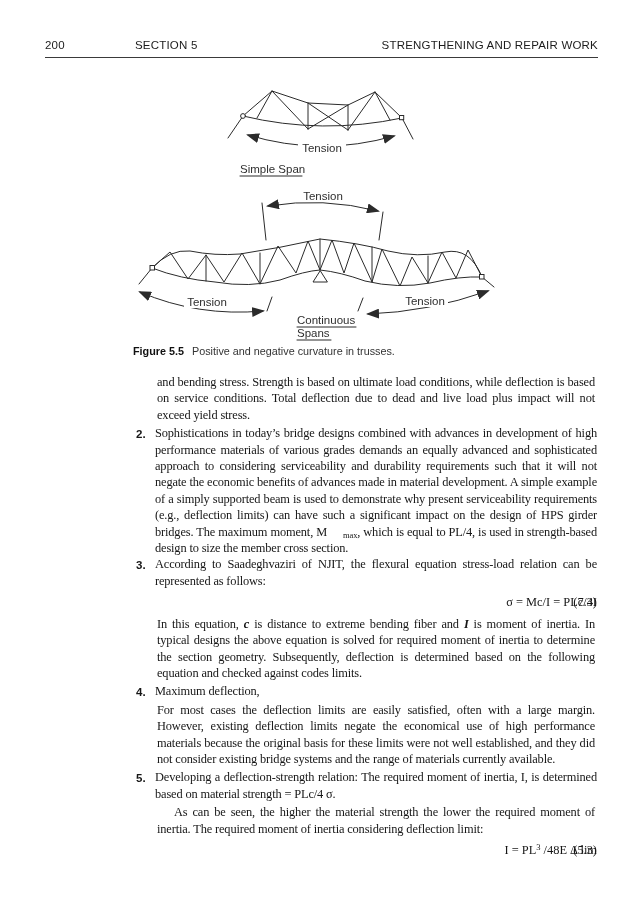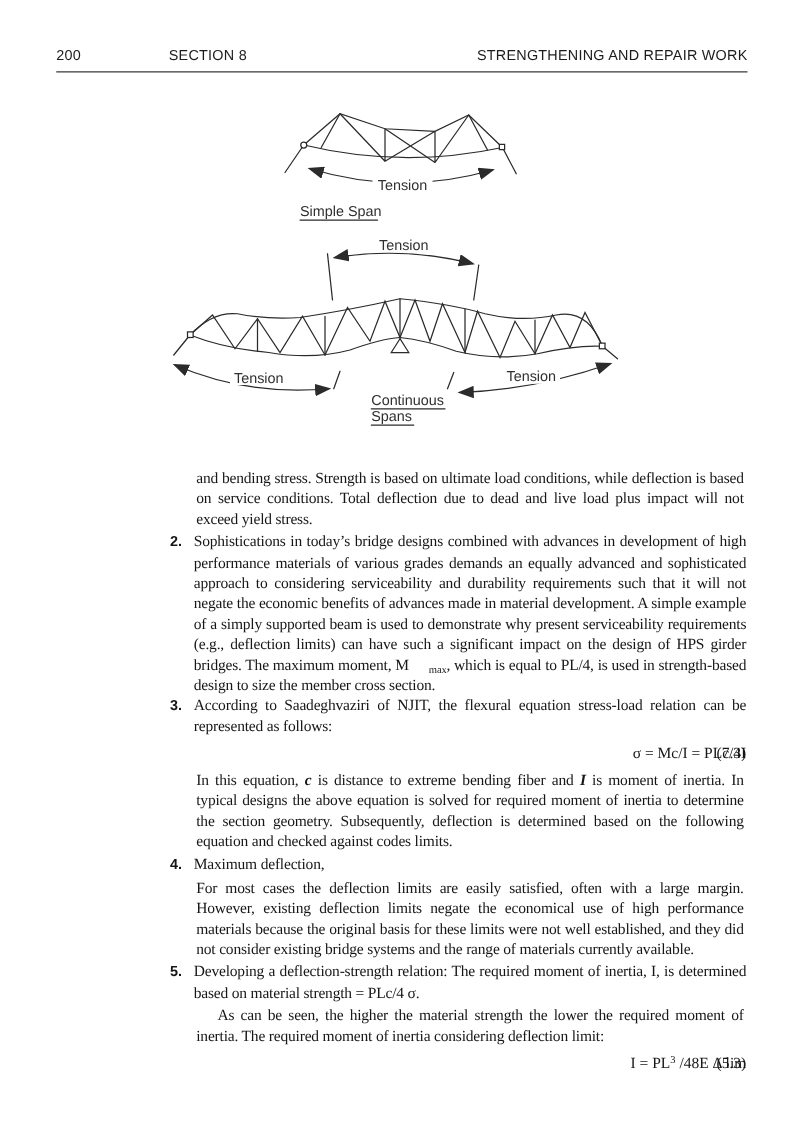--- a/index.html
+++ b/index.html
@@ -51,21 +51,21 @@
   .sup{font-size:8.5px; line-height:0; vertical-align:4px;}
   .var{font-style:italic; font-weight:700;}
 </style>
 </head>
 <body>
 
 <div class="page">
 
   <div class="runhead">
     <span class="pagenum">200</span>
-    <span class="section">SECTION 8</span>
+    <span class="section">SECTION 5</span>
     <span class="rtitle">STRENGTHENING AND REPAIR WORK</span>
   </div>
   <div class="headrule"></div>
 
   <svg class="figsvg" width="460" height="262" viewBox="0 0 460 262" fill="none" stroke="#2b2b2b" stroke-width="1" stroke-linecap="round">
     <defs>
       <marker id="ah" markerWidth="13" markerHeight="10" refX="11" refY="5" orient="auto-start-reverse" markerUnits="userSpaceOnUse">
         <path d="M0,0 L13,5 L0,10 z" fill="#2b2b2b" stroke="none"></path>
       </marker>
     </defs>
@@ -109,20 +109,23 @@
       <rect x="282" y="209" width="46" height="13" fill="#fff" stroke="none"></rect>
       <text class="fig-label" x="305" y="220" text-anchor="middle" stroke="none">Tension</text>
 
       <text class="fig-label" x="177" y="239" stroke="none">Continuous</text>
       <path d="M177,242 L236,242"></path>
       <text class="fig-label" x="177" y="252" stroke="none">Spans</text>
       <path d="M177,255 L211,255"></path>
     </g>
   </svg>
 
+  <div class="caption">
+    <span class="cap-label">Figure 5.5</span><span>Positive and negative curvature in trusses.</span>
+  </div>
 
   <div class="bodycol">
 
     <p>and bending stress. Strength is based on ultimate load conditions, while deflection is based on service conditions. Total deflection due to dead and live load plus impact will not exceed yield stress.</p>
 
     <div class="item">
       <span class="num">2.</span>
       <span>Sophistications in today’s bridge designs combined with advances in development of high performance materials of various grades demands an equally advanced and sophisticated approach to considering serviceability and durability requirements such that it will not negate the economic benefits of advances made in material development. A simple example of a simply supported beam is used to demonstrate why present serviceability requirements (e.g., deflection limits) can have such a significant impact on the design of HPS girder bridges. The maximum moment, M</span><span class="sub">max</span><span>, which is equal to PL/4, is used in strength-based design to size the member cross section.</span>
     </div>
 

